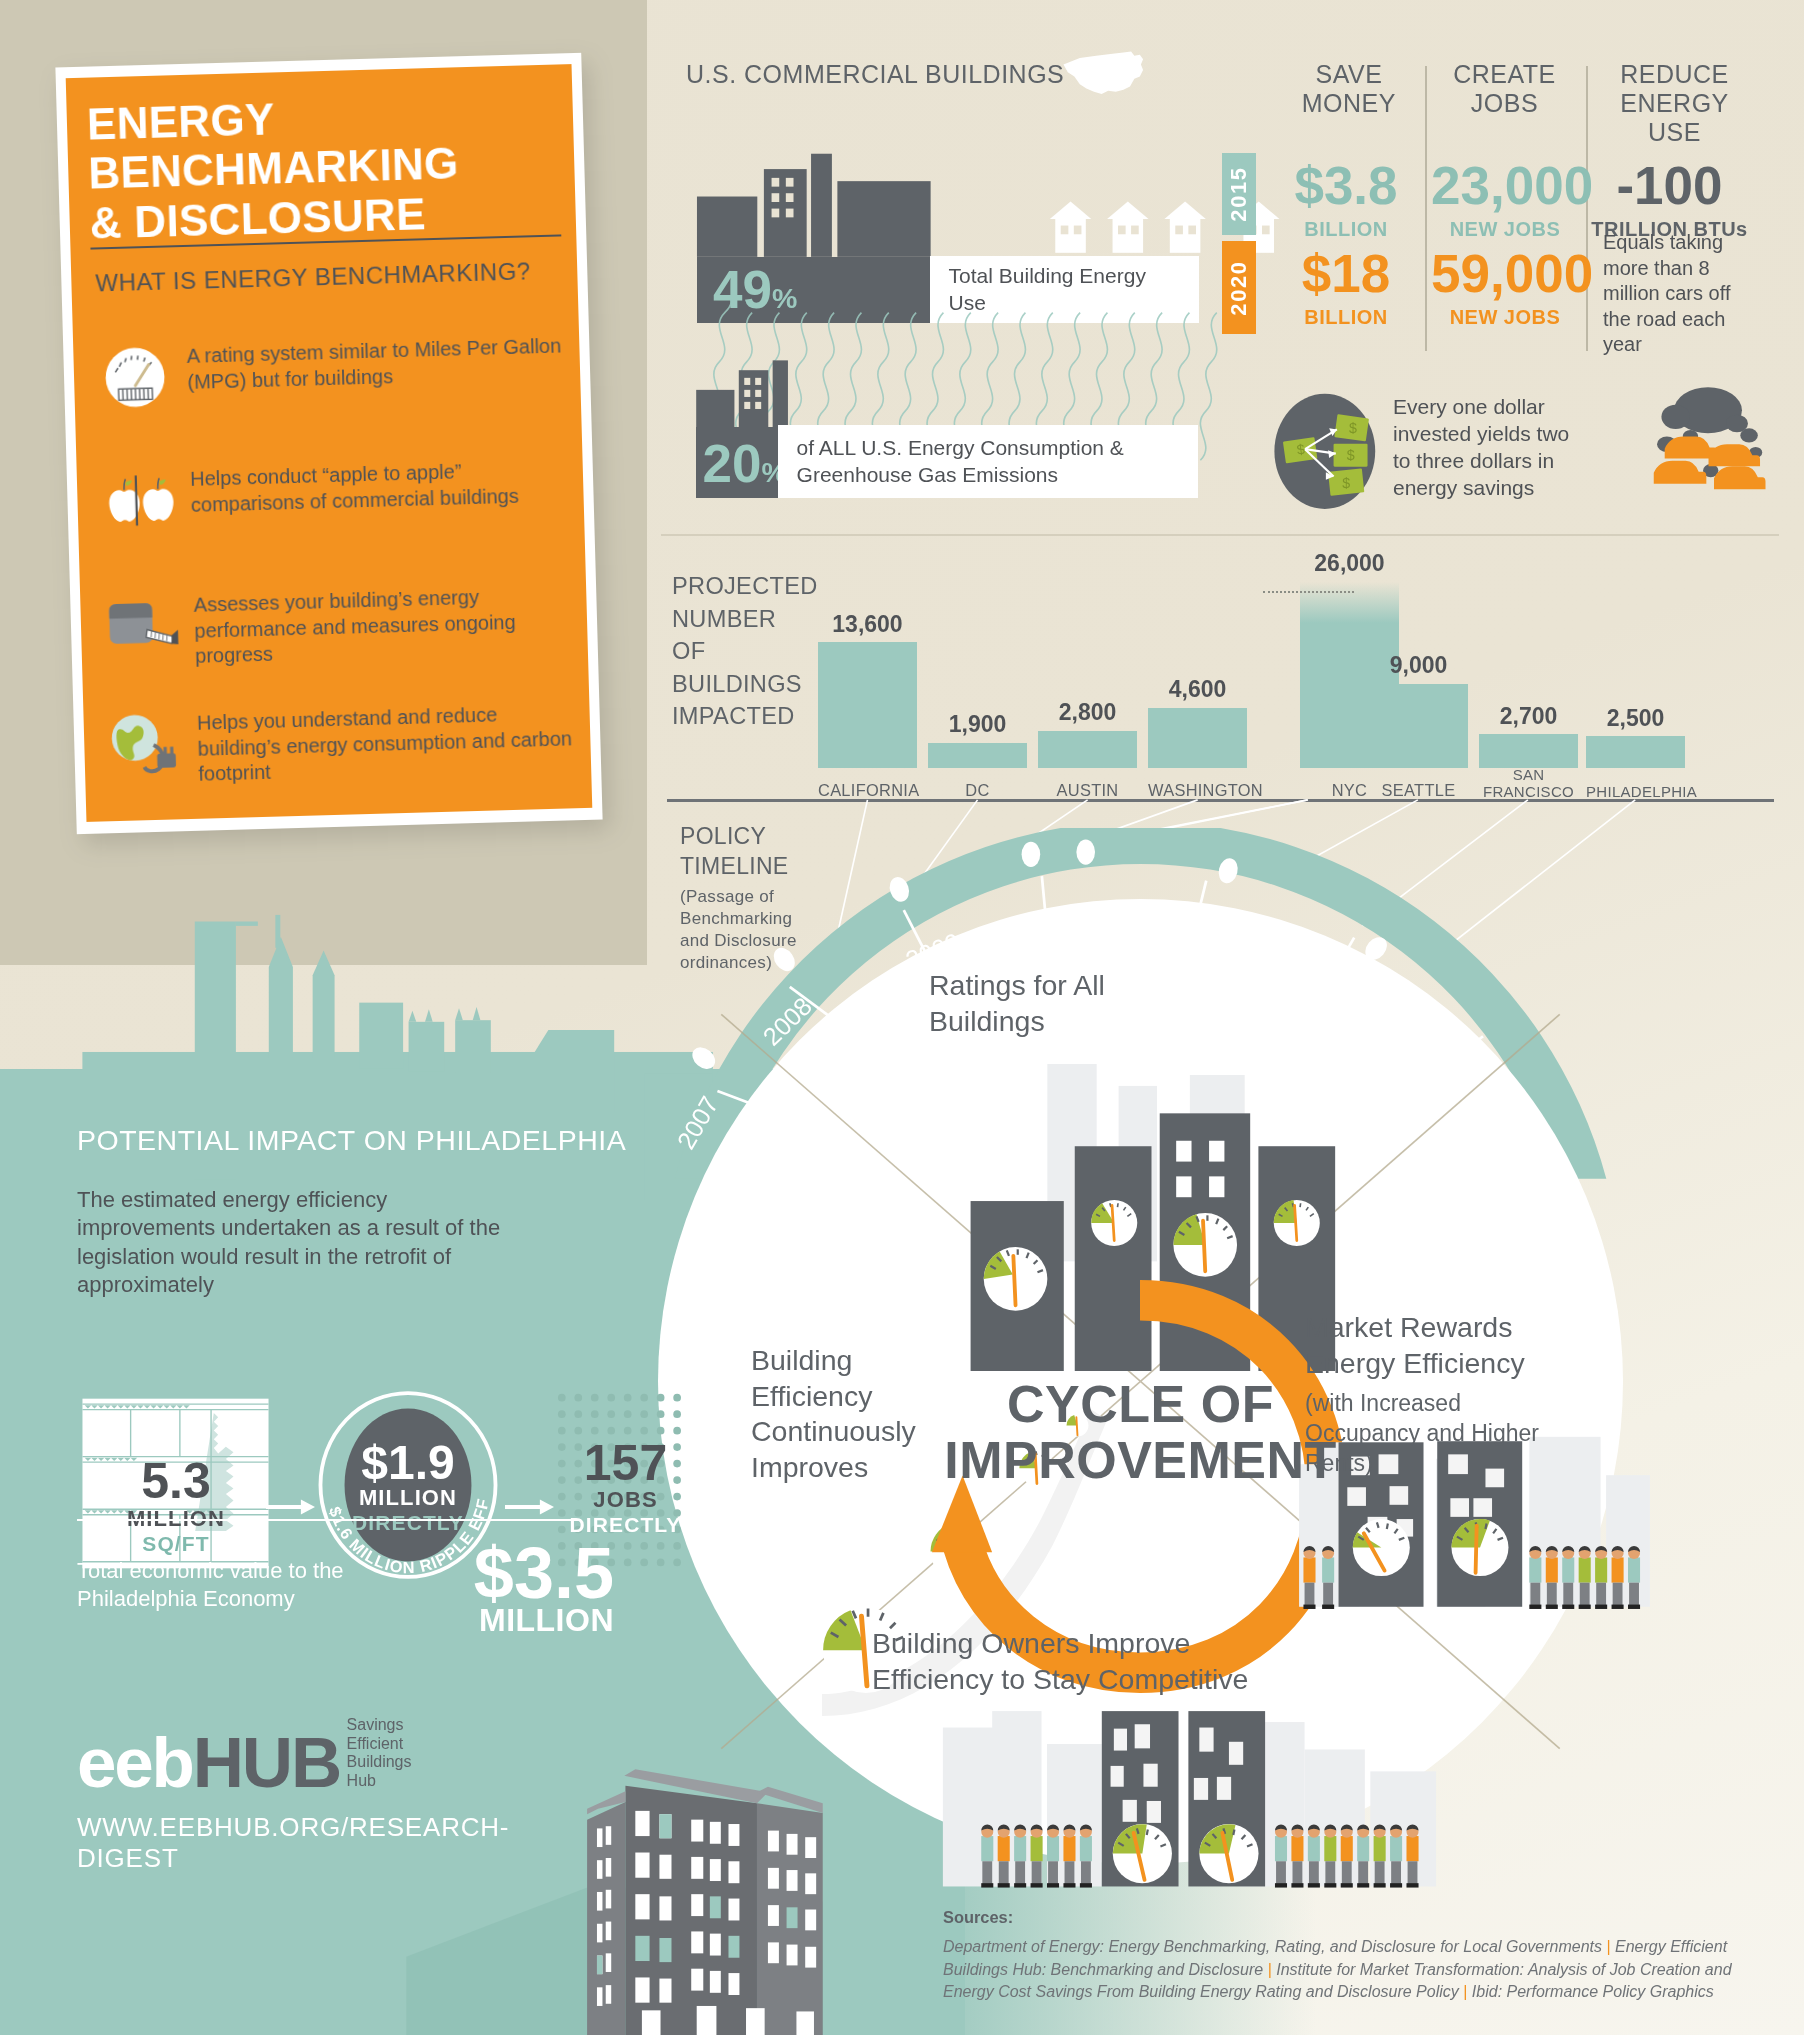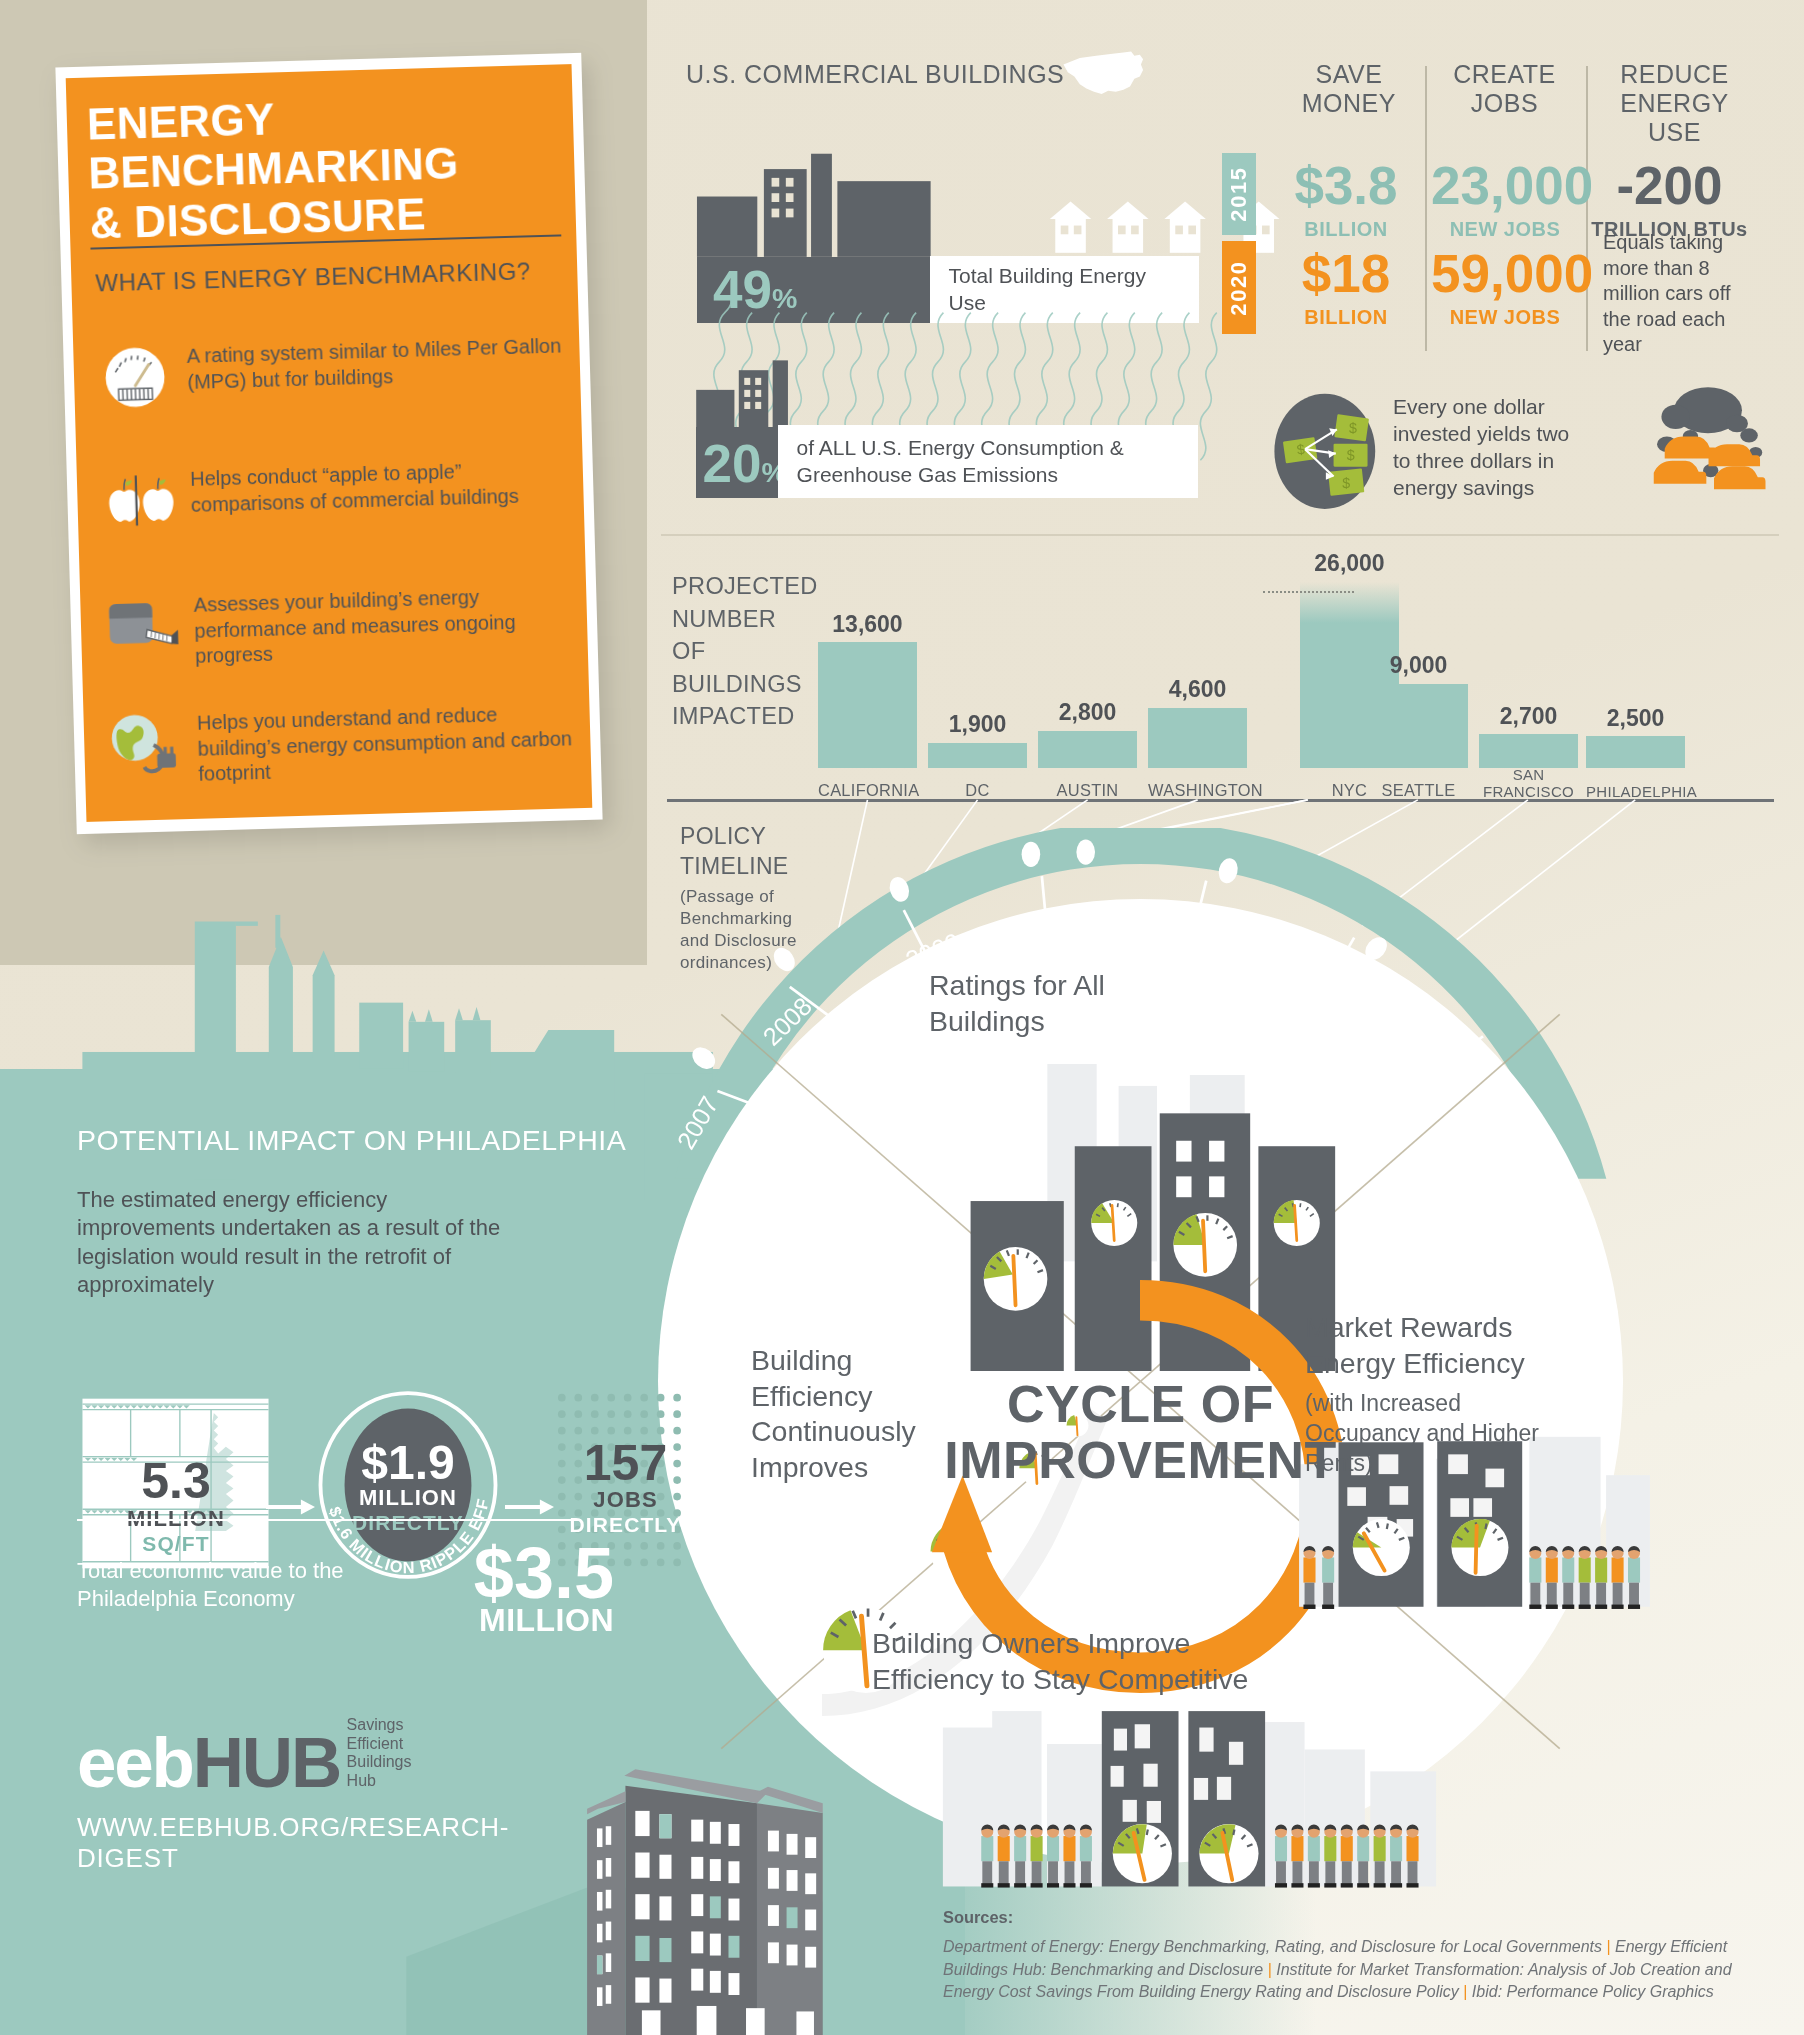--- a/index.html
+++ b/index.html
@@ -481,21 +481,21 @@
 
     <div class="bignum teal" style="left:11px;top:101px;width:148px;">
       <span class="n">$3.8</span>
       <span class="u">BILLION</span>
     </div>
     <div class="bignum teal" style="left:170px;top:101px;width:148px;">
       <span class="n">23,000</span>
       <span class="u">NEW JOBS</span>
     </div>
     <div class="bignum grey" style="left:329px;top:101px;width:159px;">
-      <span class="n">-200</span>
+      <span class="n">-100</span>
       <span class="u">TRILLION BTUs</span>
     </div>
 
     <div class="bignum orange" style="left:11px;top:189px;width:148px;">
       <span class="n">$18</span>
       <span class="u">BILLION</span>
     </div>
     <div class="bignum orange" style="left:170px;top:189px;width:148px;">
       <span class="n">59,000</span>
       <span class="u">NEW JOBS</span>

